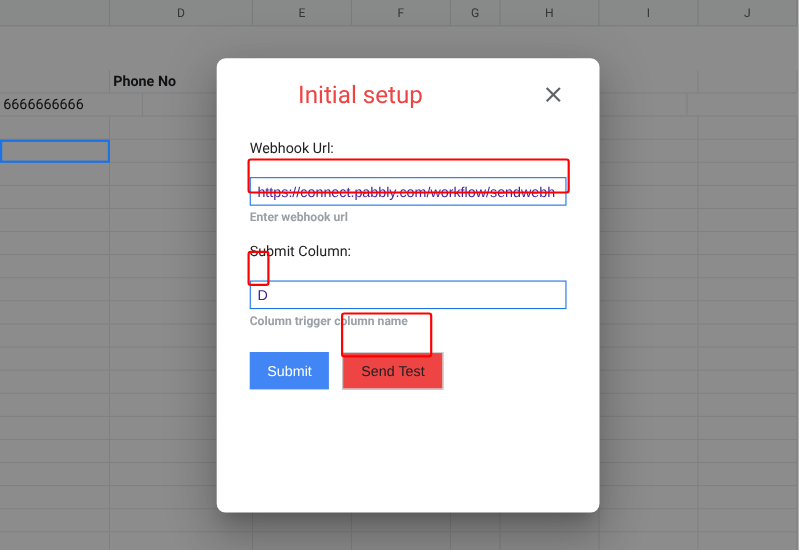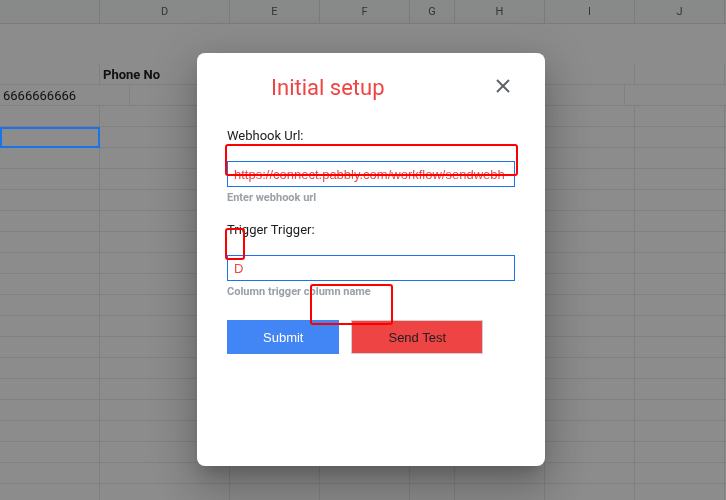--- a/index.html
+++ b/index.html
@@ -118,40 +118,40 @@
       font-size: 13px;
       color: #202124;
       display: block;
       margin-bottom: 18px;
     }
     .field-input {
       width: 100%;
       height: 26px;
       padding: 2px 6px;
       font-size: 13px;
-      color: #ef4444;
+      color: #4c1d95;
       border: 1px solid #1a73e8;
       outline: none;
       font-family: Arial, sans-serif;
     }
     .field-hint {
       font-size: 11px;
       color: #9aa0a6;
       margin-top: 4px;
       font-weight: bold;
     }
 
     .btn-row {
       display: flex;
       gap: 12px;
       margin-top: 22px;
     }
     .btn {
       height: 34px;
-      padding: 0 36px;
+      padding: 0 16px;
       font-size: 13px;
       font-weight: 500;
       border: none;
       cursor: pointer;
       display: inline-flex;
       align-items: center;
       justify-content: center;
     }
     .btn-primary {
       background: #4285f4;
@@ -437,21 +437,21 @@
     </div>
   </div>
 
   <div class="field">
     <label class="field-label">Webhook Url:</label>
     <input type="text" class="field-input" value="https://connect.pabbly.com/workflow/sendwebh" style="">
     <div class="field-hint">Enter webhook url</div>
   </div>
 
   <div class="field">
-    <label class="field-label">Trigger Trigger:</label>
+    <label class="field-label">Submit Column:</label>
     <input type="text" class="field-input" value="D" style="">
     <div class="field-hint">Column trigger column name</div>
   </div>
 
   <div class="btn-row">
     <button class="btn btn-primary">Submit</button>
     <button class="btn btn-secondary">Send Test</button>
   </div>
 </div>
 

